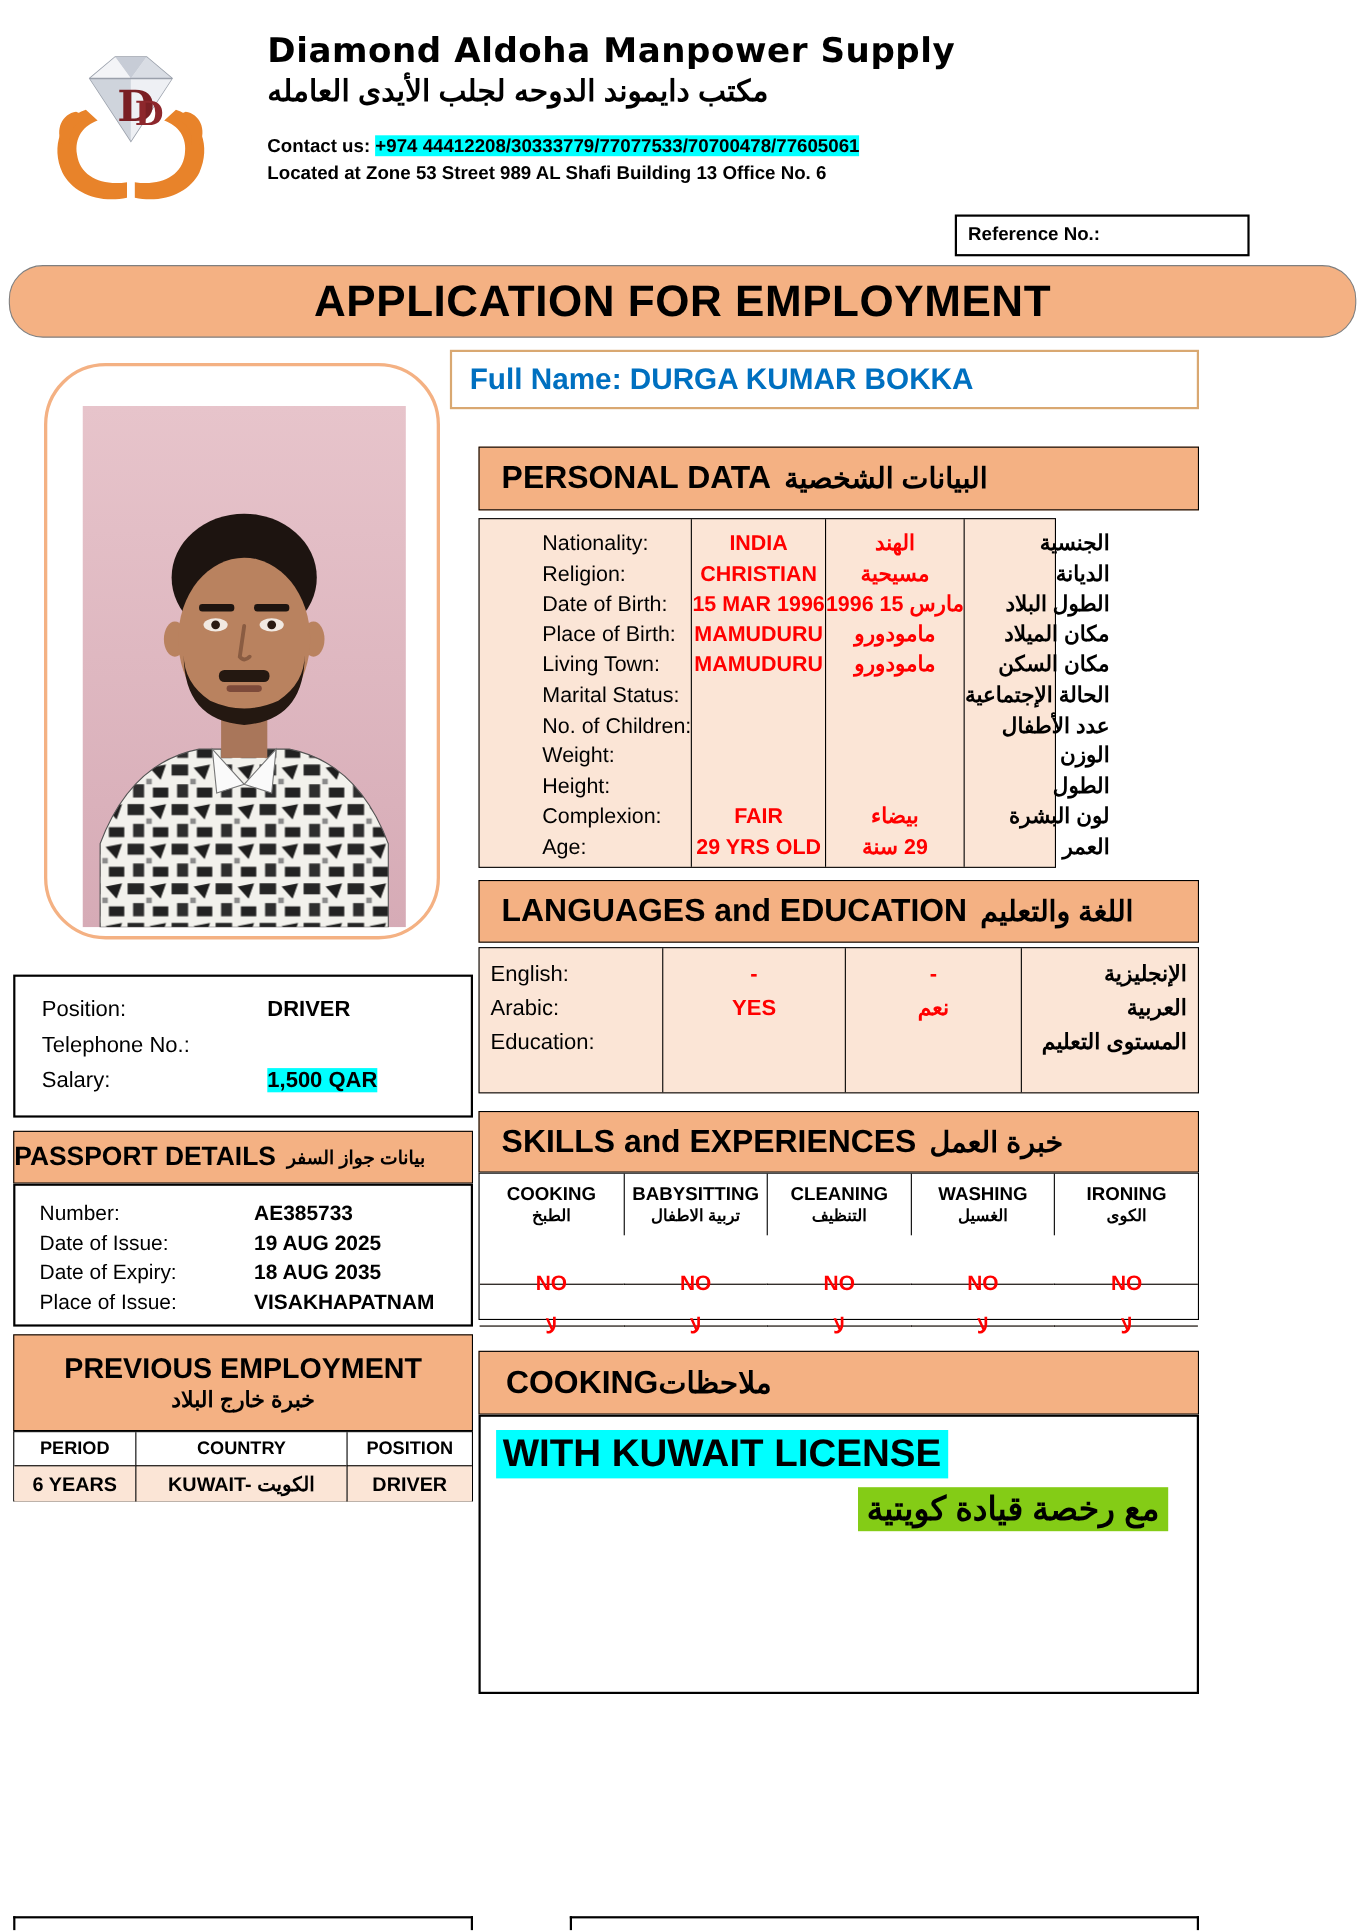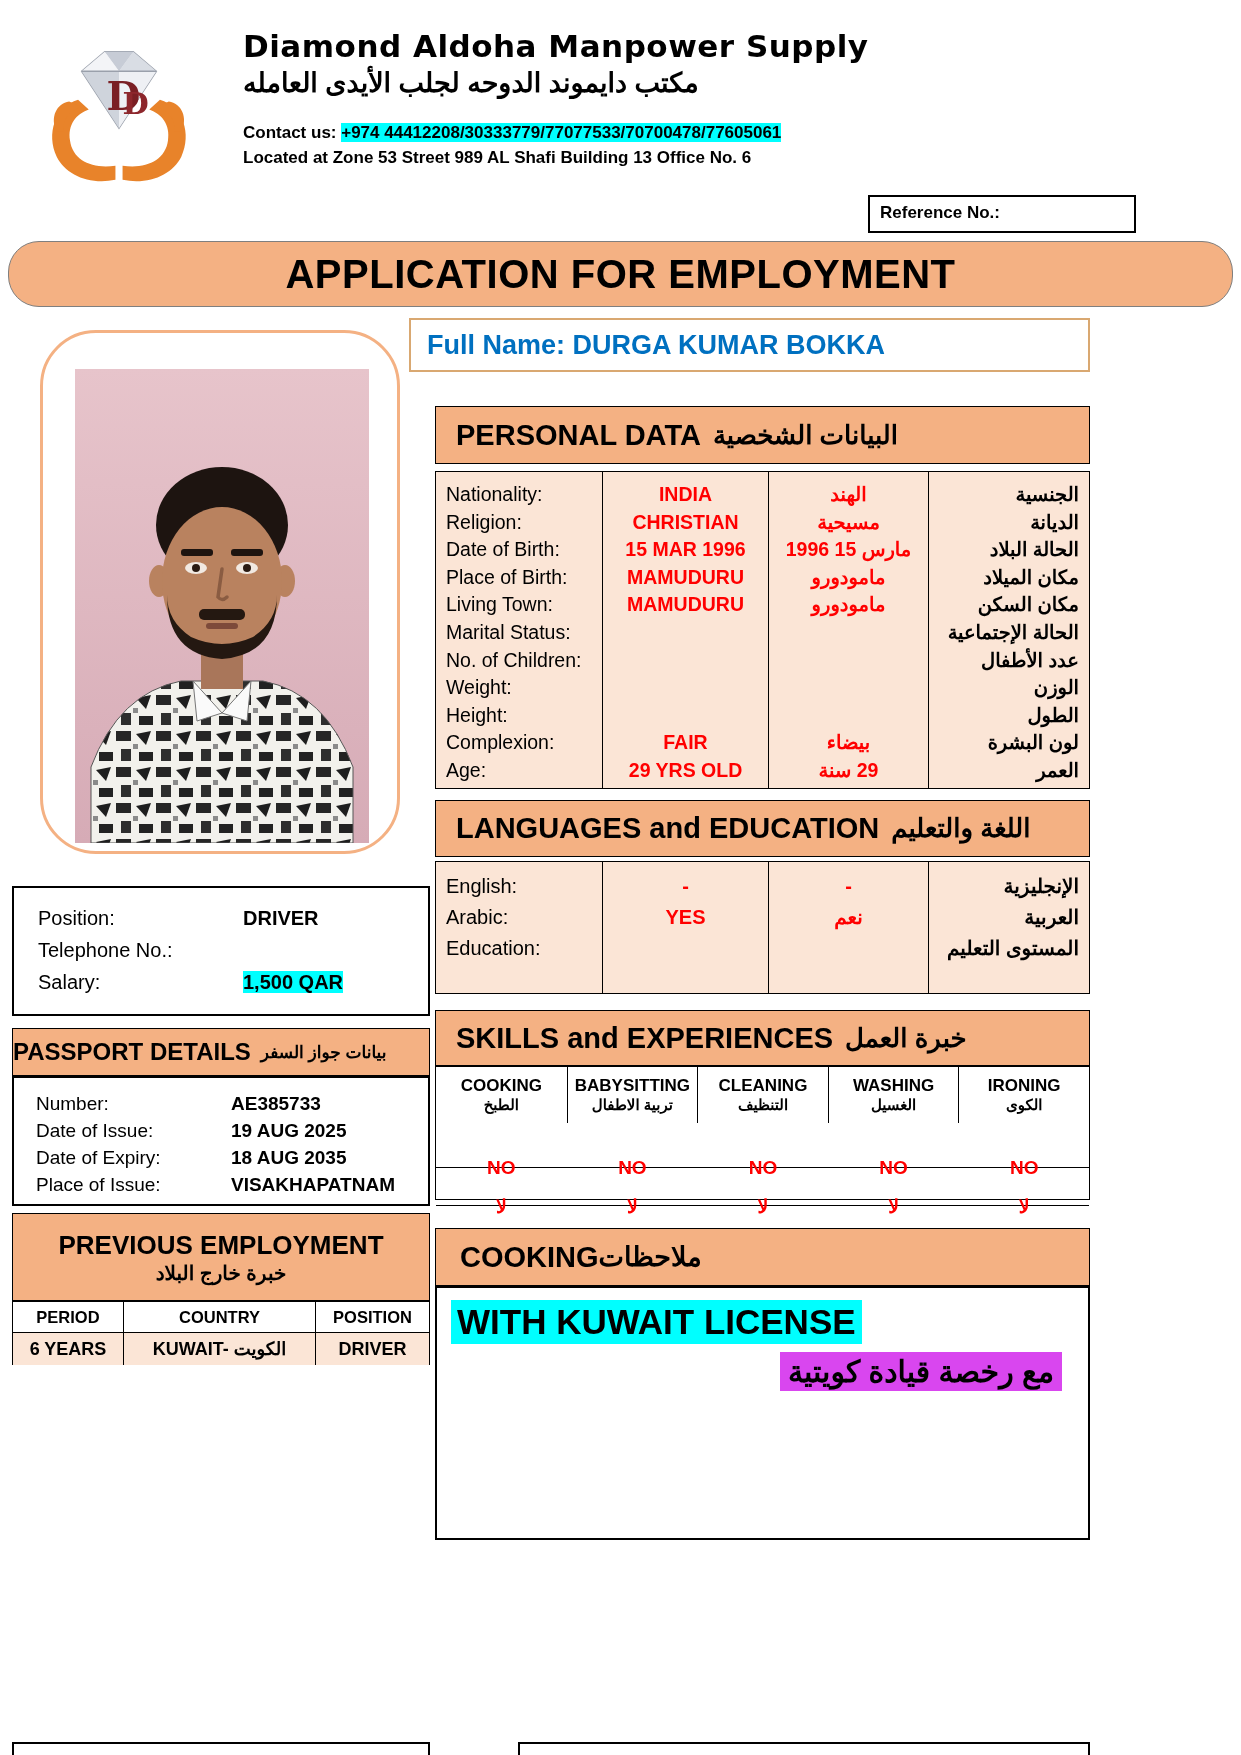--- a/index.html
+++ b/index.html
@@ -62,21 +62,21 @@
   .prevtbl{border:1px solid #000;display:grid;grid-template-columns:110px 192px 1fr;grid-template-rows:30px 33px;background:#fff;}
   .pv{display:flex;align-items:center;justify-content:center;border-left:1px solid #000;font-weight:bold;}
   .pv.first{border-left:none;}
   .pv.h{font-size:16.5px;}
   .pv.d{background:#FBE5D6;border-top:1px solid #000;font-size:18px;}
 
   
   .remarks-box{background:#fff;border:2px solid #000;}
   .remark1{display:inline-block;background:#00FFFF;font-weight:bold;font-size:35px;margin:12px 0 0 14px;padding:2px 6px;}
   .remark2-wrap{text-align:right;margin:8px 26px 0 0;}
-  .remark2{display:inline-block;background:#d946ef;font-weight:bold;font-size:30px;direction:rtl;padding:2px 8px;}
+  .remark2{display:inline-block;background:#84cc16;font-weight:bold;font-size:30px;direction:rtl;padding:2px 8px;}
 
   .stub{border:2px solid #000;border-bottom:none;background:#fff;}
 </style>
 </head>
 <body>
 
 <div class="page">
 
   <div class="abs" style="left:30px;top:25px;width:178px;height:162px;">
     <svg width="178" height="162" viewBox="0 0 200 182">
@@ -162,21 +162,21 @@
 
   <div class="abs fullname" style="left:409px;top:318px;width:681px;height:54px;">
     <span>Full Name: DURGA KUMAR BOKKA</span>
   </div>
 
   <div class="abs orange sec-hdr" style="left:435px;top:406px;width:655px;height:58px;padding-left:20px;">
     <span class="en">PERSONAL DATA</span>
     <span class="ar">البيانات الشخصية</span>
   </div>
 
-  <div class="abs ptable" style="left:435px;top:471px;width:655px;height:318px;">
+  <div class="abs ptable" style="left:435px;top:471px;width:525px;height:318px;padding-left:47px;">
     <div class="pcol c1">
       <div class="pcell">Nationality:</div>
       <div class="pcell">Religion:</div>
       <div class="pcell">Date of Birth:</div>
       <div class="pcell">Place of Birth:</div>
       <div class="pcell">Living Town:</div>
       <div class="pcell">Marital Status:</div>
       <div class="pcell">No. of Children:</div>
       <div class="pcell">Weight:</div>
       <div class="pcell">Height:</div>
@@ -205,21 +205,21 @@
       <div class="pcell"></div>
       <div class="pcell"></div>
       <div class="pcell"></div>
       <div class="pcell"></div>
       <div class="pcell">بيضاء</div>
       <div class="pcell">29 سنة</div>
     </div>
     <div class="pcol c4">
       <div class="pcell">الجنسية</div>
       <div class="pcell">الديانة</div>
-      <div class="pcell">الحالة البلاد</div>
+      <div class="pcell">الطول البلاد</div>
       <div class="pcell">مكان الميلاد</div>
       <div class="pcell">مكان السكن</div>
       <div class="pcell">الحالة الإجتماعية</div>
       <div class="pcell">عدد الأطفال</div>
       <div class="pcell">الوزن</div>
       <div class="pcell">الطول</div>
       <div class="pcell">لون البشرة</div>
       <div class="pcell">العمر</div>
     </div>
   </div>

